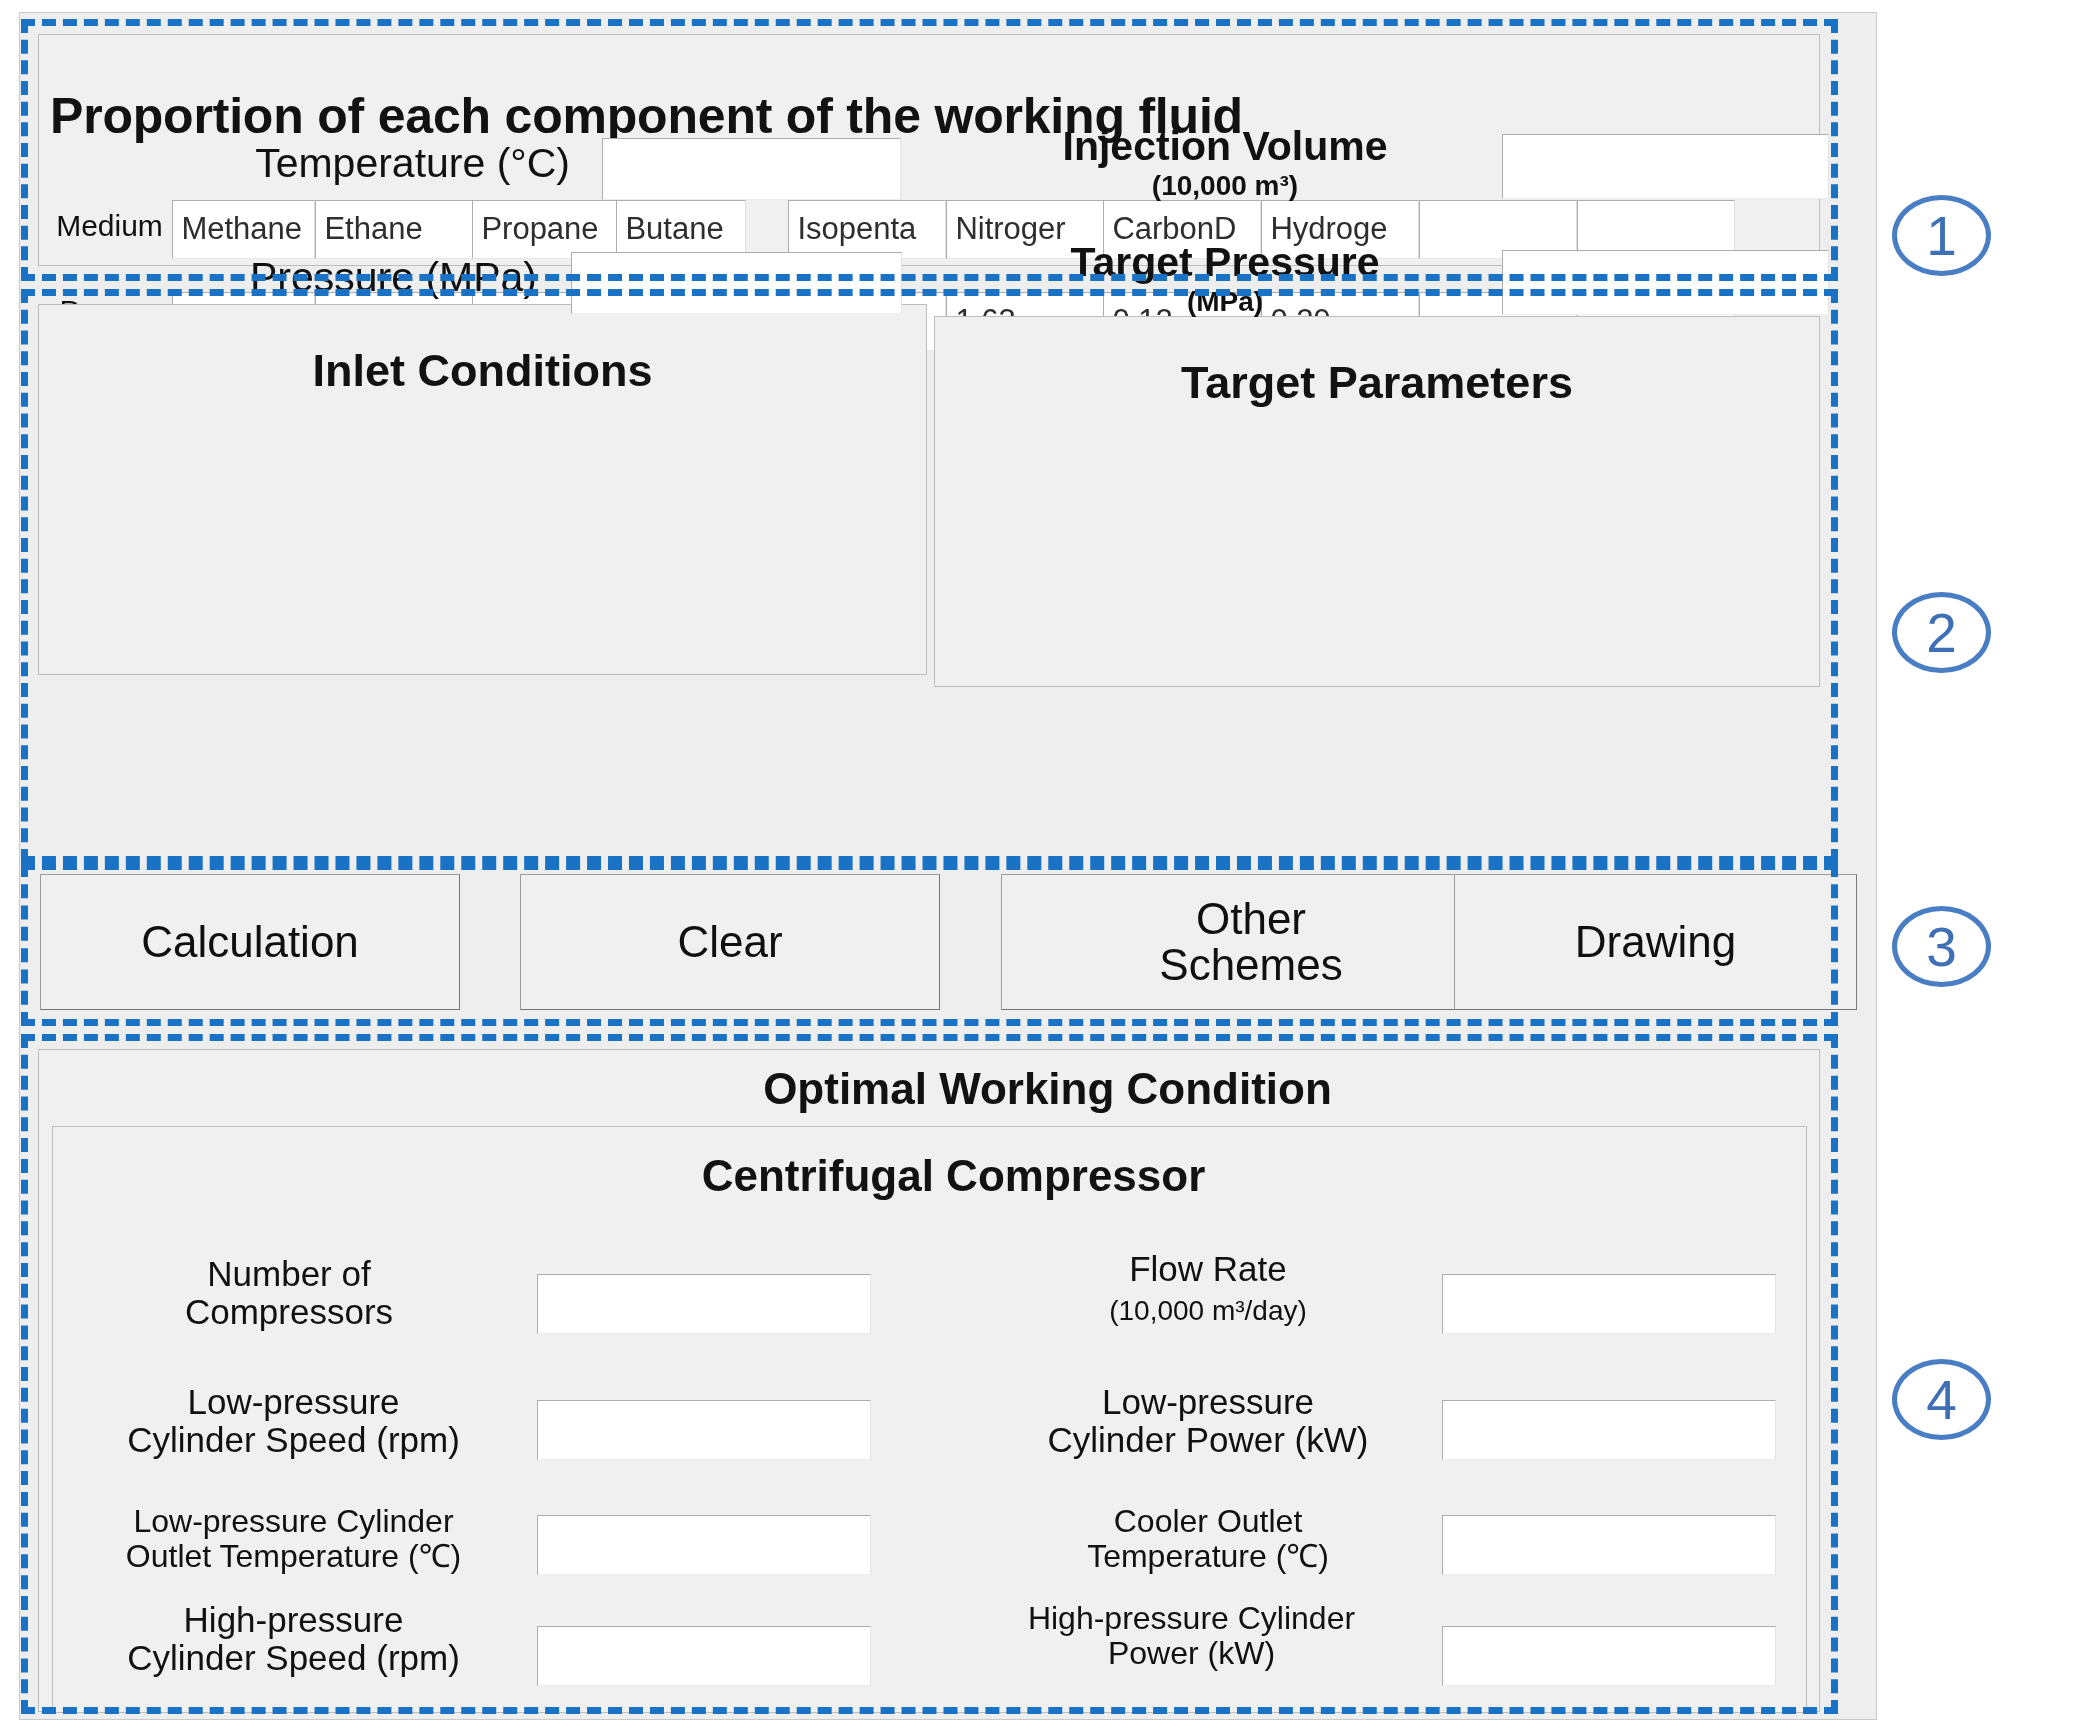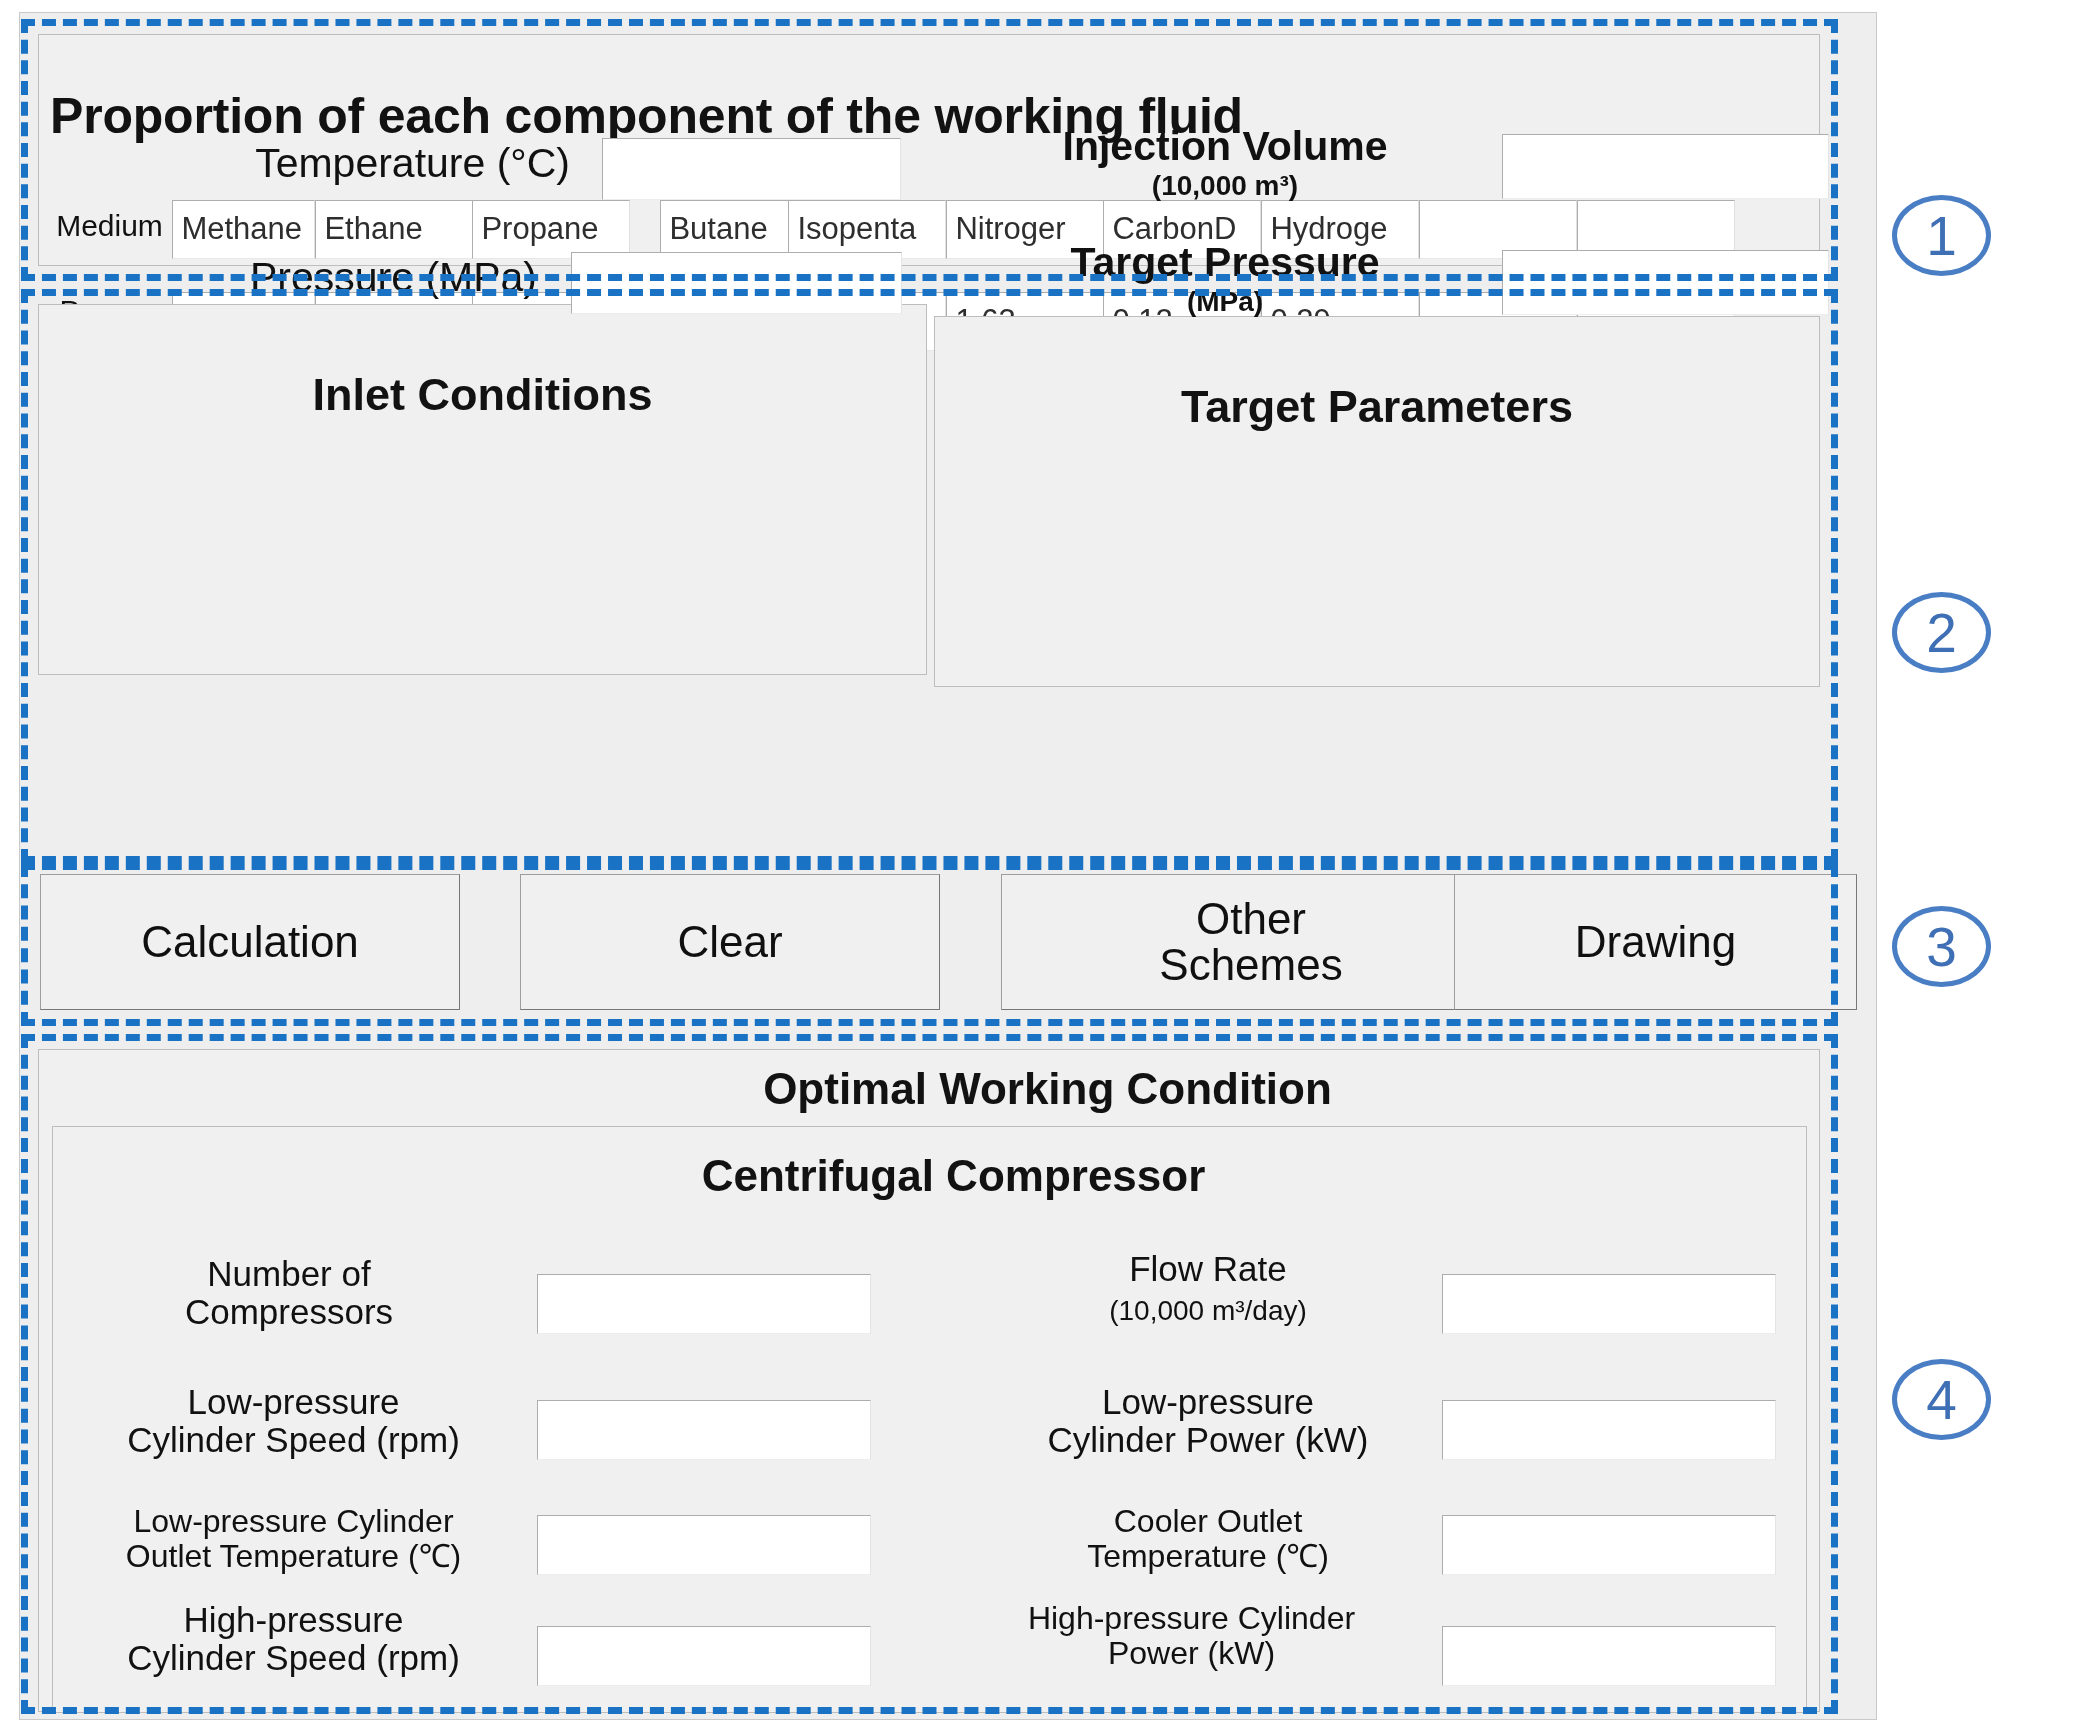--- a/index.html
+++ b/index.html
@@ -122,21 +122,20 @@
   #sec2-right { left: 934px; top: 316px; width: 886px; height: 371px; }
 
   .group-title {
     position: absolute;
     width: 100%;
     text-align: center;
     font-size: 45px;
     font-weight: bold;
     color: #121212;
     top: 40px;
-    margin-top: 24px;
   }
 
   .field-label {
     position: absolute;
     font-size: 41px;
     color: #111111;
     text-align: right;
     line-height: 1.0;
     white-space: nowrap;
   }
@@ -239,21 +238,21 @@
 
   <div id="sec1-title">Proportion of each component of the working fluid</div>
 
   <div class="row-label" id="lbl-medium">Medium</div>
   <div class="row-label" id="lbl-proportion">Propor-<br>tion</div>
 
   <div class="medium-row">
     <div class="cellbox" style="left:172px;width:143px">Methane</div>
     <div class="cellbox" style="left:315px;width:158px">Ethane</div>
     <div class="cellbox" style="left:472px;width:158px">Propane</div>
-    <div class="cellbox" style="left:660px;width:158px">Butane</div>
+    <div class="cellbox" style="left:616px;width:130px">Butane</div>
     <div class="cellbox" style="left:788px;width:158px">Isopenta</div>
     <div class="cellbox" style="left:946px;width:158px">Nitroger</div>
     <div class="cellbox" style="left:1103px;width:158px">CarbonD</div>
     <div class="cellbox" style="left:1261px;width:158px">Hydroge</div>
     <div class="cellbox" style="left:1419px;width:158px"></div>
     <div class="cellbox" style="left:1577px;width:158px"></div>
   </div>
 
   <div class="proportion-row">
     <div class="cellbox" style="left:172px;width:143px">91.42</div>

